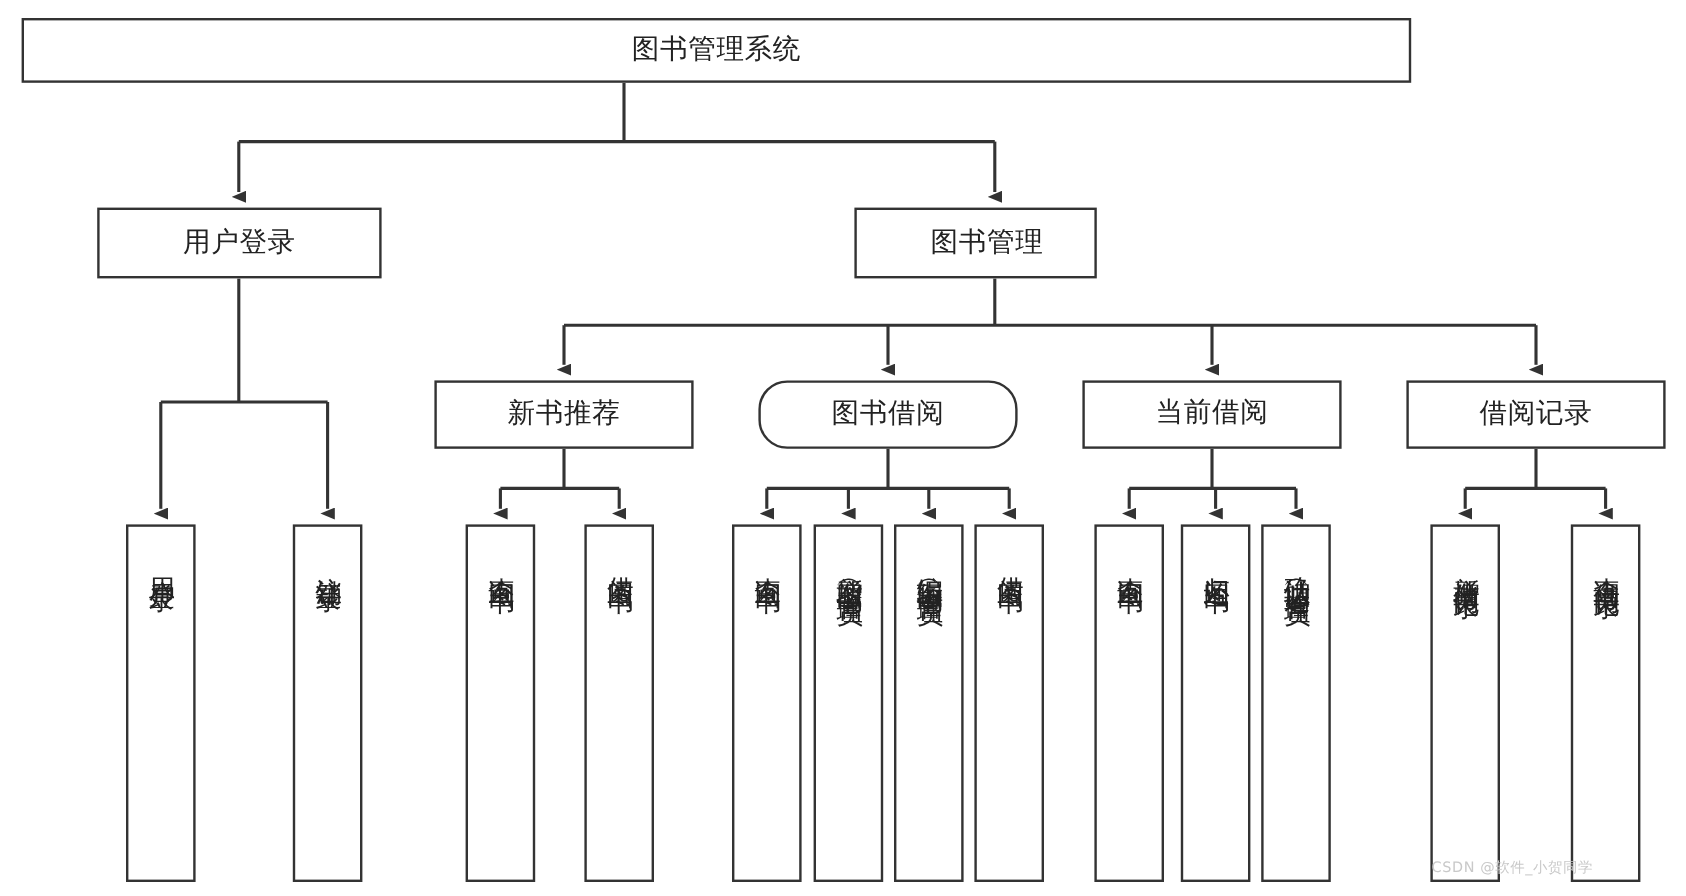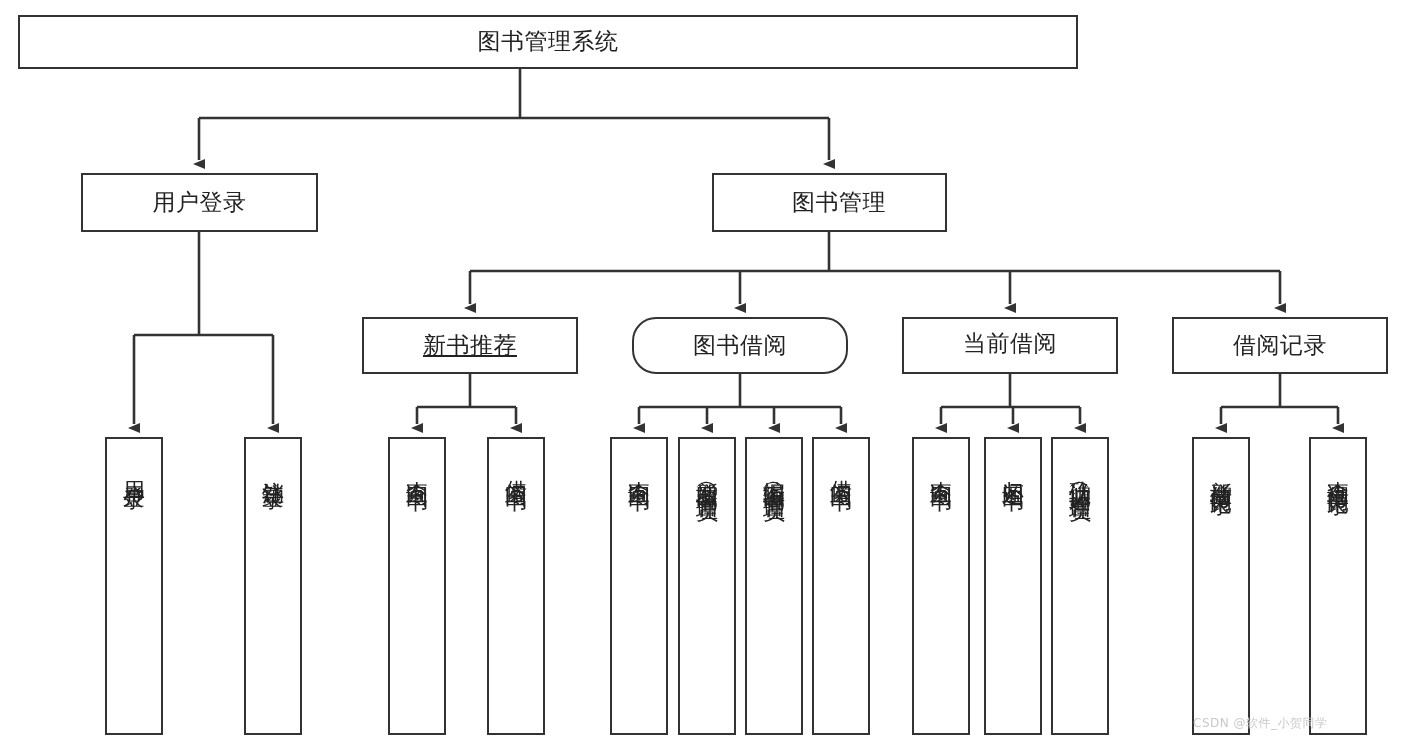--- a/index.html
+++ b/index.html
@@ -106,34 +106,34 @@
         <path d="M941,407 L941,424" marker-end="url(#arrow)"></path>
         <path d="M1013,407 L1013,424" marker-end="url(#arrow)"></path>
         <path d="M1080,407 L1080,424" marker-end="url(#arrow)"></path>
         <path d="M1280,374 L1280,407"></path>
         <path d="M1221,407 L1338,407"></path>
         <path d="M1221,407 L1221,424" marker-end="url(#arrow)"></path>
         <path d="M1338,407 L1338,424" marker-end="url(#arrow)"></path>
       </g>
   </svg>
 
-  <div class="node horiz" id="n-root" style="left: 18px; top: 15px; width: 1060px; height: 54px;">
+  <div class="node horiz" id="n-root" style="left: 18px; top: 15px; width: 1158px; height: 54px;">
     <span class="label">图书管理系统</span>
   </div>
 
   <div id="layer-level2">
       <div class="node horiz" id="n-user-login" style="left: 81px; top: 173px; width: 237px; height: 59px;">
         <span class="label">用户登录</span>
       </div>
-      <div class="node horiz" id="n-book-manage" style="left: 712px; top: 173px; width: 235px; height: 59px; padding-left: 19px;">
+      <div class="node horiz" id="n-book-manage" style="left: 712px; top: 173px; width: 202px; height: 59px; padding-left: 19px;">
         <span class="label">图书管理</span>
       </div>
     </div>
   <div id="layer-level3">
-      <div class="node horiz" id="n-new-book-recommend" style="left: 362px; top: 317px; width: 216px; height: 57px; text-decoration: underline;">
+      <div class="node horiz" id="n-new-book-recommend" style="left: 362px; top: 317px; width: 216px; height: 57px;">
         <span class="label">新书推荐</span>
       </div>
       <div class="node horiz" id="n-book-borrow" style="left: 632px; top: 317px; width: 216px; height: 57px; border-radius: 24px;">
         <span class="label">图书借阅</span>
       </div>
       <div class="node horiz" id="n-current-borrow" style="left: 902px; top: 317px; width: 216px; height: 57px; font-family: Liberation Mono, monospace;">
         <span class="label">当前借阅</span>
       </div>
       <div class="node horiz" id="n-borrow-record" style="left: 1172px; top: 317px; width: 216px; height: 57px;">
         <span class="label">借阅记录</span>

